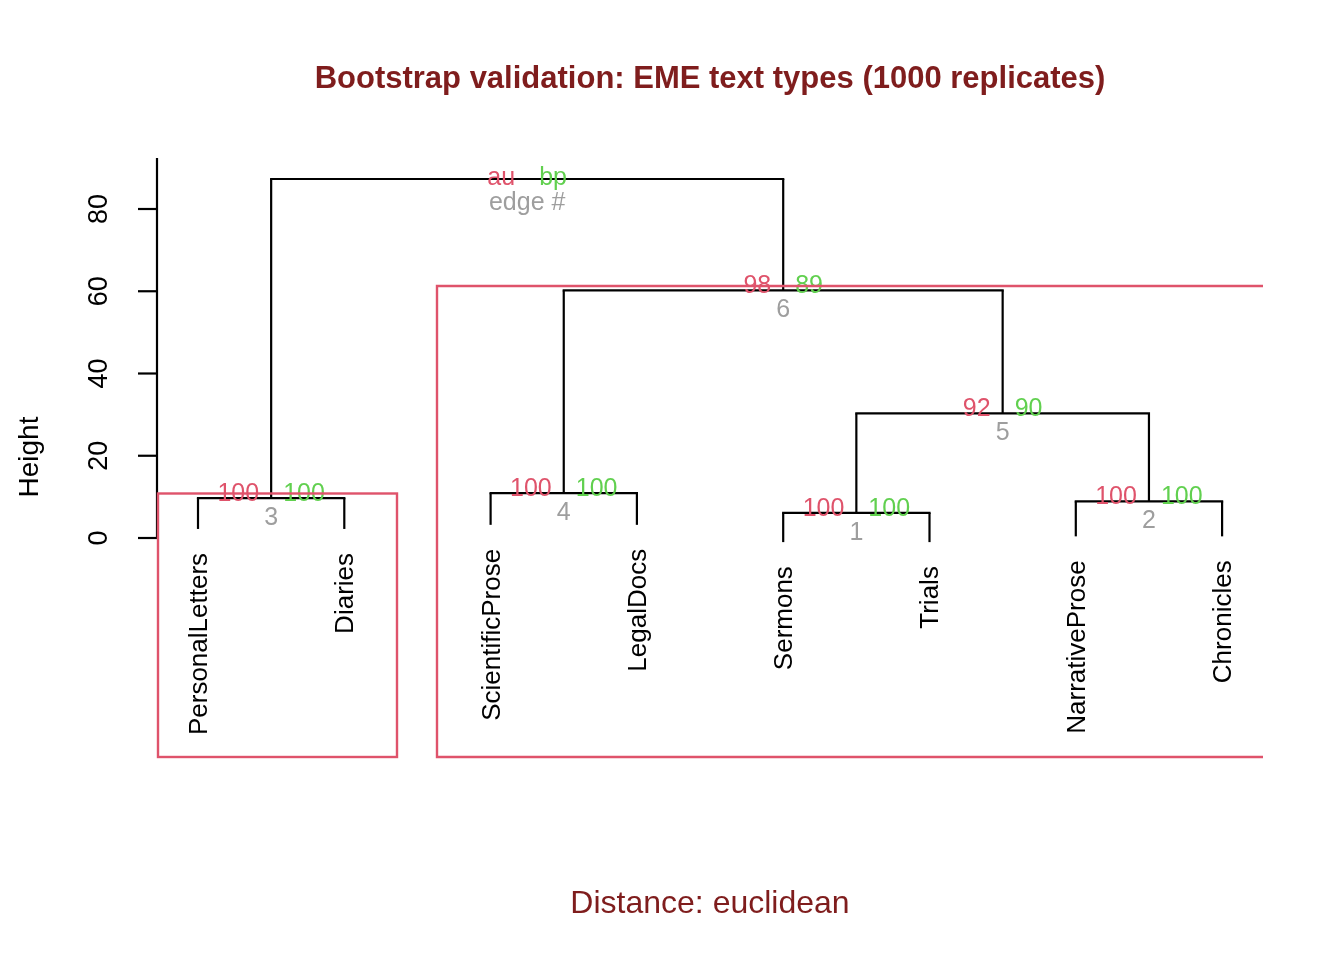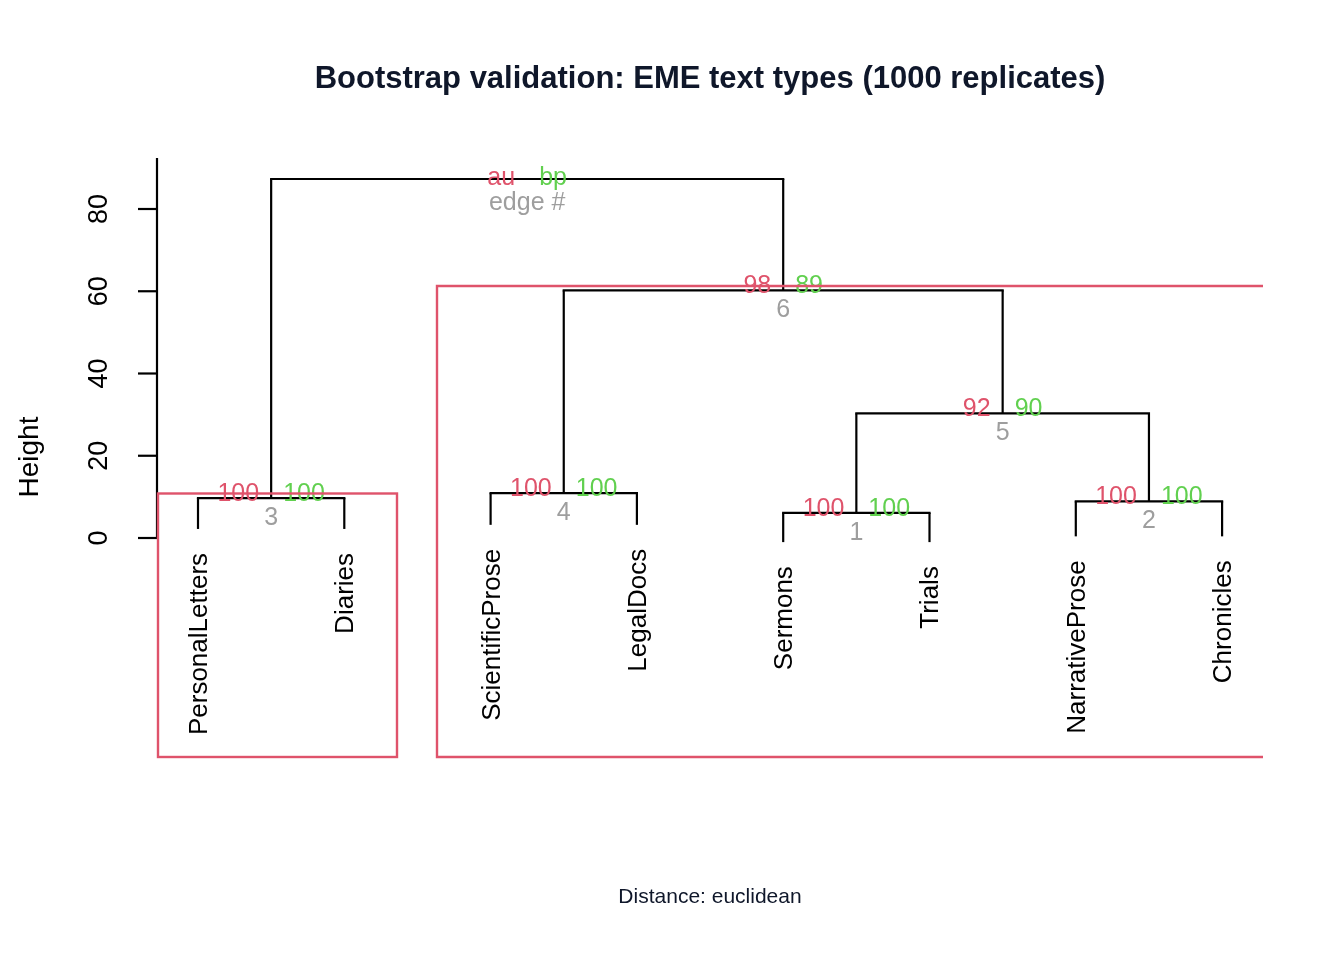--- a/index.html
+++ b/index.html
@@ -1,20 +1,20 @@
 <!DOCTYPE html>
 <html><head>
 <meta charset="utf-8">
 <style>
   html,body{margin:0;padding:0;background:#ffffff;}
   #figure{position:relative;width:1344px;height:960px;background:#ffffff;overflow:hidden;
           font-family:"Liberation Sans",sans-serif;}
-  .center-band{position:absolute;left:157px;width:1106px;text-align:center;color:#0f172a;}
+  .center-band{position:absolute;left:157px;width:1106px;text-align:center;color:#7f1d1d;}
   #main-title{top:60px;font-size:31px;font-weight:bold;letter-spacing:0px;}
-  .caption{font-size:21px;font-weight:normal;}
+  .caption{font-size:32px;font-weight:normal;}
   #caption1{top:884px;}
   #caption2{top:923px;}
   svg text{font-family:"Liberation Sans",sans-serif;}
 </style>
 </head>
 <body>
 
 <div id="figure">
   <div id="main-title" class="center-band">Bootstrap validation: EME text types (1000 replicates)</div>
 

